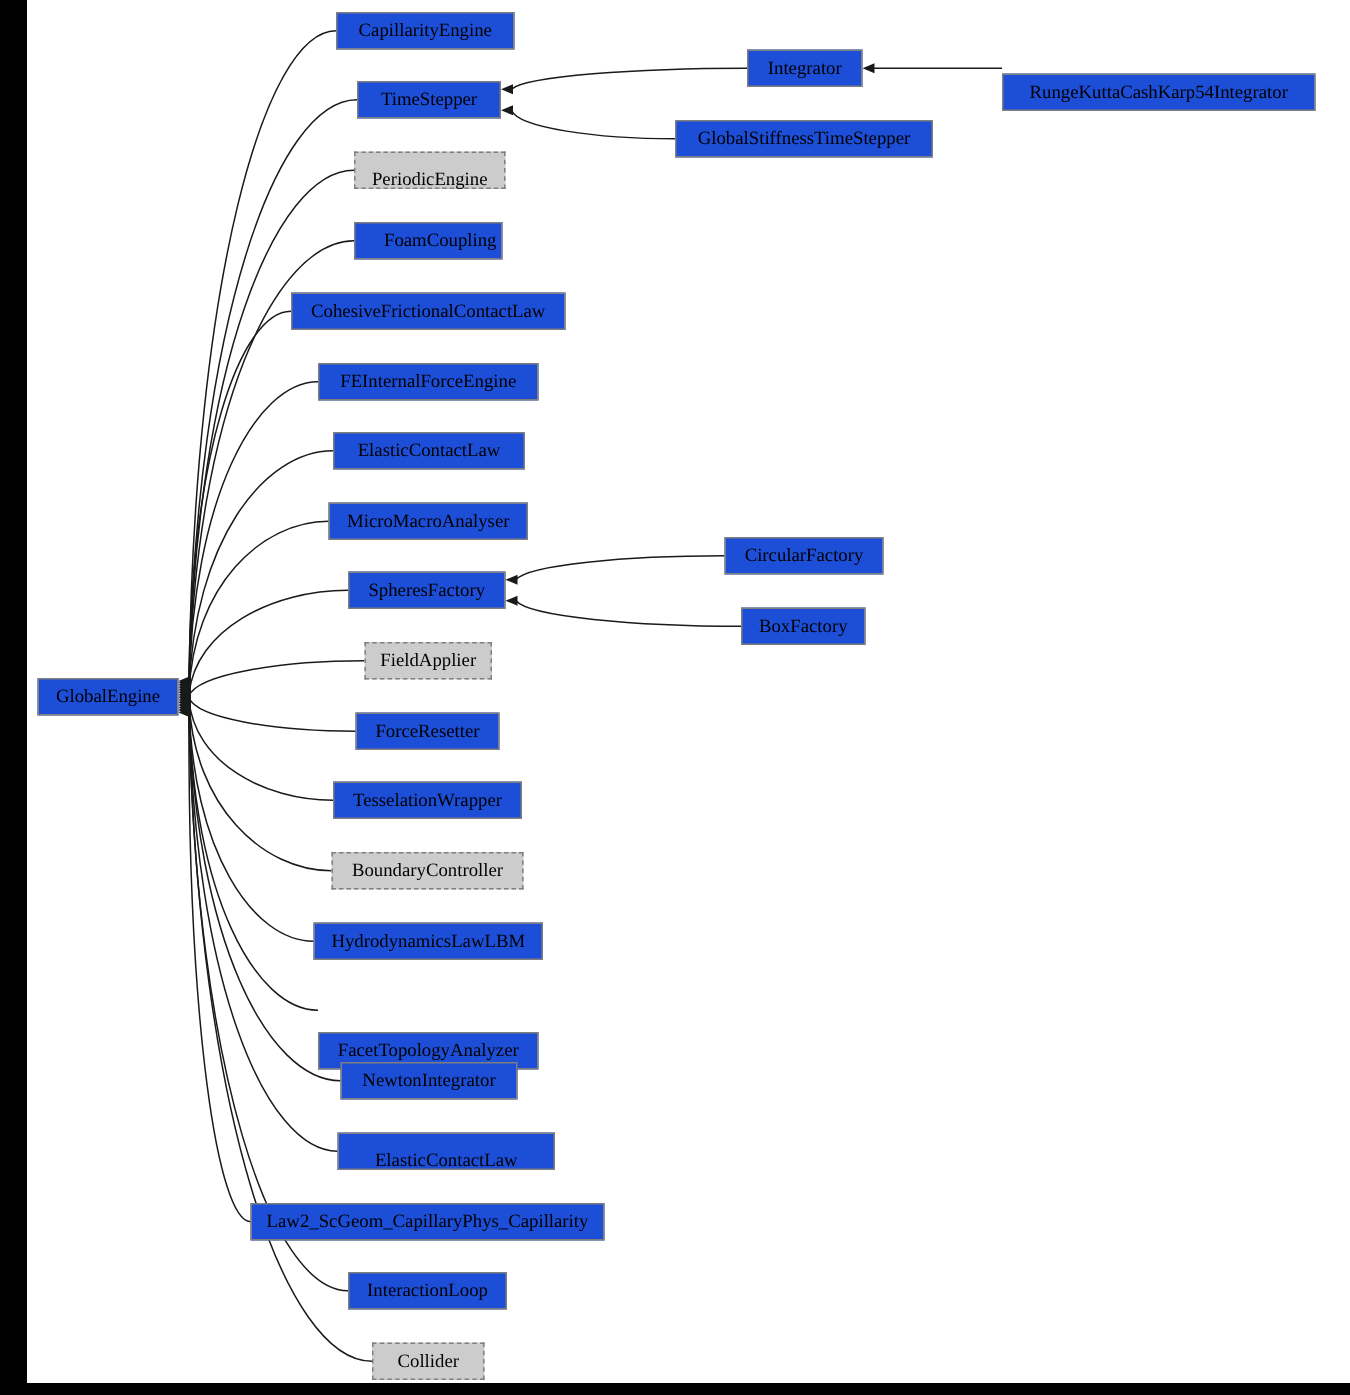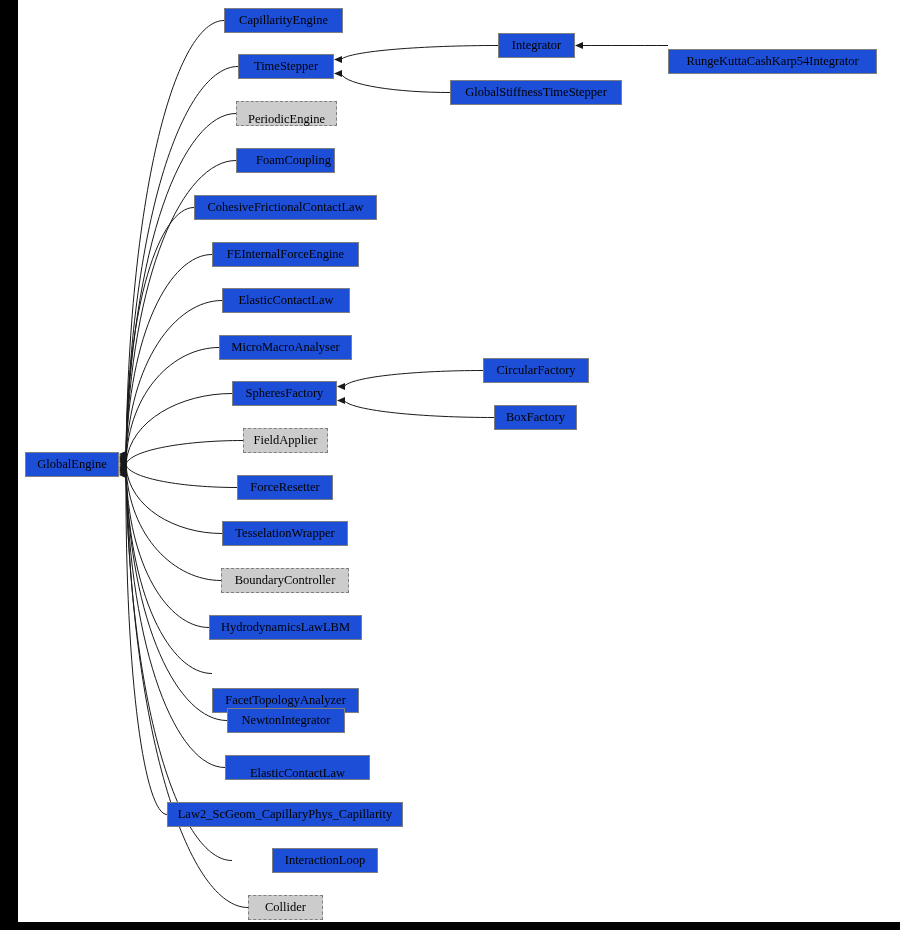--- a/index.html
+++ b/index.html
@@ -166,21 +166,21 @@
         </div>
         <div class="node" style="left: 209px; top: 708px; width: 118px; height: 25px;">
           <span>NewtonIntegrator</span>
         </div>
         <div class="node" style="left: 207px; top: 755px; width: 145px; height: 25px; align-items: flex-end;">
           <span>ElasticContactLaw</span>
         </div>
         <div class="node" style="left: 149px; top: 802px; width: 236px; height: 25px;">
           <span>Law2_ScGeom_CapillaryPhys_Capillarity</span>
         </div>
-        <div class="node" style="left: 214px; top: 848px; width: 106px; height: 25px; margin-left: 40px;">
+        <div class="node" style="left: 214px; top: 848px; width: 106px; height: 25px;">
           <span>InteractionLoop</span>
         </div>
         <div class="node abstract" style="left: 230px; top: 895px; width: 75px; height: 25px;">
           <span>Collider</span>
         </div>
         <div class="node" style="left: 480px; top: 33px; width: 77px; height: 25px;">
           <span>Integrator</span>
         </div>
         <div class="node" style="left: 650px; top: 49px; width: 209px; height: 25px;">
           <span>RungeKuttaCashKarp54Integrator</span>

